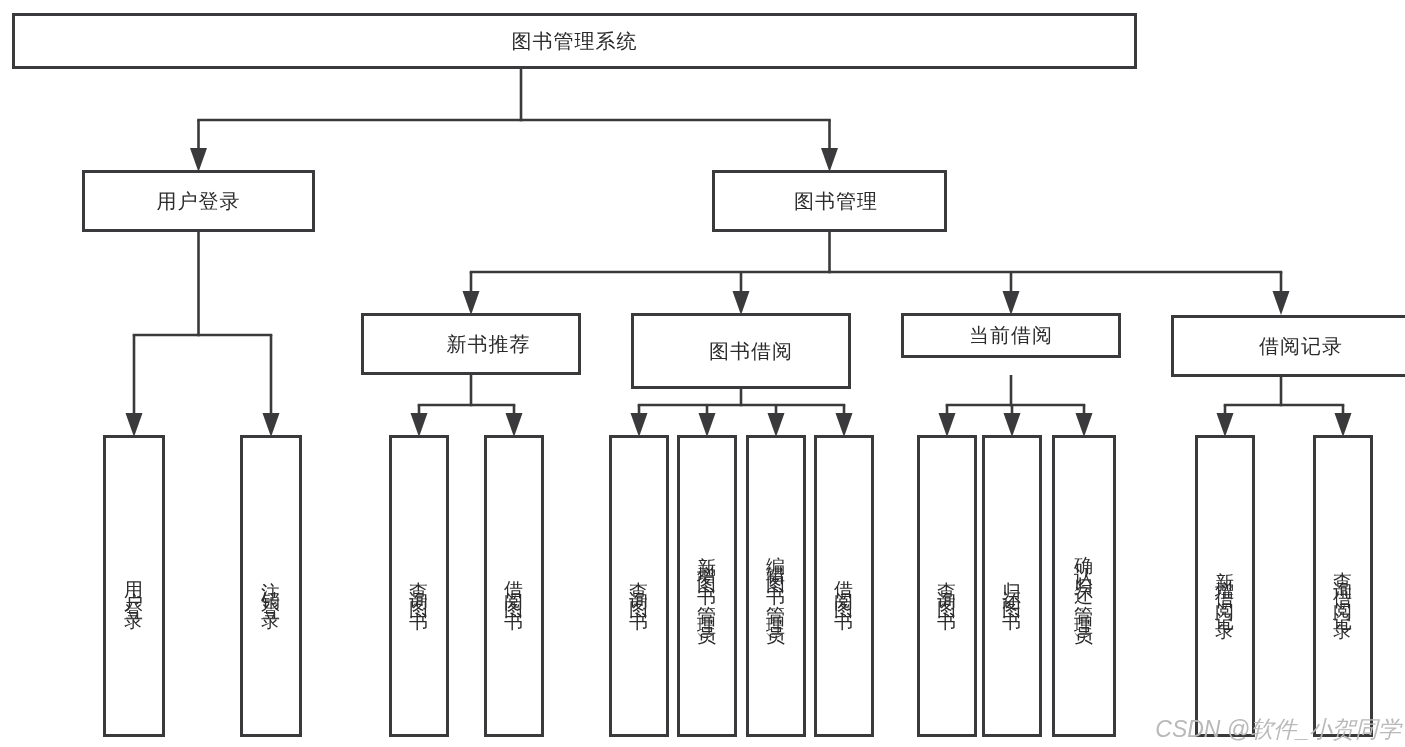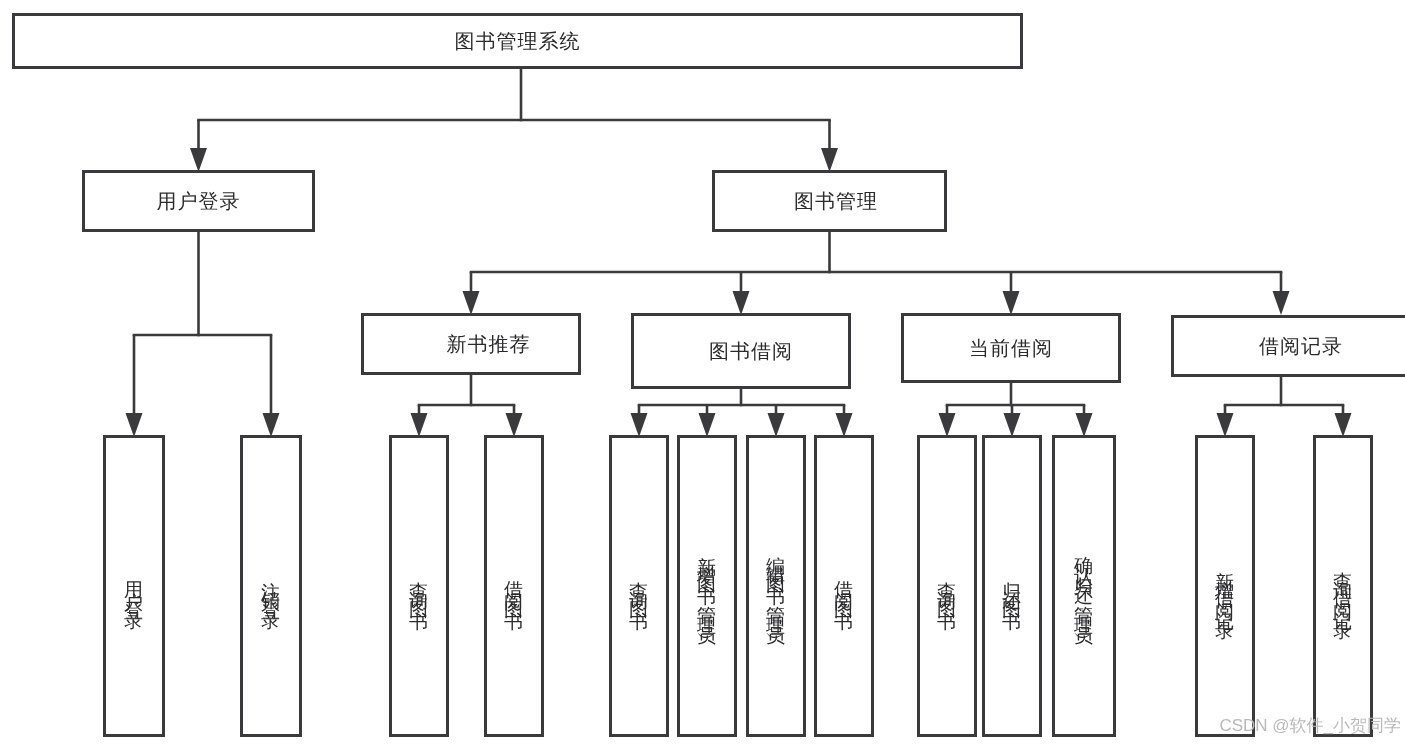--- a/index.html
+++ b/index.html
@@ -42,24 +42,25 @@
     text-orientation: mixed;
     font-size: 19px;
     letter-spacing: 10px;
     line-height: 1;
     white-space: nowrap;
   }
   #watermark {
     position: absolute;
     right: 4px;
     top: 714px;
-    font-size: 17px;
+    font-size: 23px;
     color: var(--watermark, #b9b9b9);
     z-index: 3;
     white-space: nowrap;
+    font-style: italic;
   }
 </style>
 </head>
 <body>
 
 <div id="diagram-canvas">
   <svg id="edge-layer" width="1405" height="747" viewBox="0 0 1405 747" xmlns="http://www.w3.org/2000/svg">
       <line x1="521" y1="69" x2="521" y2="121.3" stroke="#3a3a3c" stroke-width="2.6"></line>
       <line x1="197.2" y1="120" x2="830.8" y2="120" stroke="#3a3a3c" stroke-width="2.6"></line>
       <line x1="198.5" y1="120" x2="198.5" y2="152" stroke="#3a3a3c" stroke-width="2.6"></line>
@@ -107,36 +108,36 @@
       <line x1="1084" y1="405" x2="1084" y2="417" stroke="#3a3a3c" stroke-width="2.6"></line>
       <polygon points="1075.5,413 1092.5,413 1084,437" fill="#3a3a3c"></polygon>
       <line x1="1281" y1="375" x2="1281" y2="406.3" stroke="#3a3a3c" stroke-width="2.6"></line>
       <line x1="1223.7" y1="405" x2="1344.3" y2="405" stroke="#3a3a3c" stroke-width="2.6"></line>
       <line x1="1225" y1="405" x2="1225" y2="417" stroke="#3a3a3c" stroke-width="2.6"></line>
       <polygon points="1216.5,413 1233.5,413 1225,437" fill="#3a3a3c"></polygon>
       <line x1="1343" y1="405" x2="1343" y2="417" stroke="#3a3a3c" stroke-width="2.6"></line>
       <polygon points="1334.5,413 1351.5,413 1343,437" fill="#3a3a3c"></polygon>
     </svg>
   <div id="watermark">CSDN @软件_小贺同学</div>
-<div class="node hnode" style="left: 12px; top: 13px; width: 1011px; height: 56px;">
+<div class="node hnode" style="left: 12px; top: 13px; width: 1125px; height: 56px;">
       <span class="label">图书管理系统</span>
     </div>
     <div class="node hnode" style="left: 82px; top: 170px; width: 233px; height: 62px;">
       <span class="label">用户登录</span>
     </div>
     <div class="node hnode" style="left: 712px; top: 170px; width: 235px; height: 62px; padding-left: 13px;">
       <span class="label">图书管理</span>
     </div>
     <div class="node hnode" style="left: 361px; top: 313px; width: 220px; height: 62px; padding-left: 35px;">
       <span class="label">新书推荐</span>
     </div>
     <div class="node hnode" style="left: 631px; top: 313px; width: 220px; height: 76px; padding-left: 20px;">
       <span class="label">图书借阅</span>
     </div>
-    <div class="node hnode" style="left: 901px; top: 313px; width: 220px; height: 70px;">
+    <div class="node hnode" style="left: 901px; top: 313px; width: 220px; height: 45px;">
       <span class="label">当前借阅</span>
     </div>
     <div class="node hnode" style="left: 1171px; top: 315px; width: 260px; height: 62px;">
       <span class="label">借阅记录</span>
     </div>
     <div class="node vnode" style="left: 103px; top: 435px; width: 62px; height: 302px;">
       <span class="label">用户登录</span>
     </div>
     <div class="node vnode" style="left: 240px; top: 435px; width: 62px; height: 302px;">
       <span class="label">注销登录</span>

